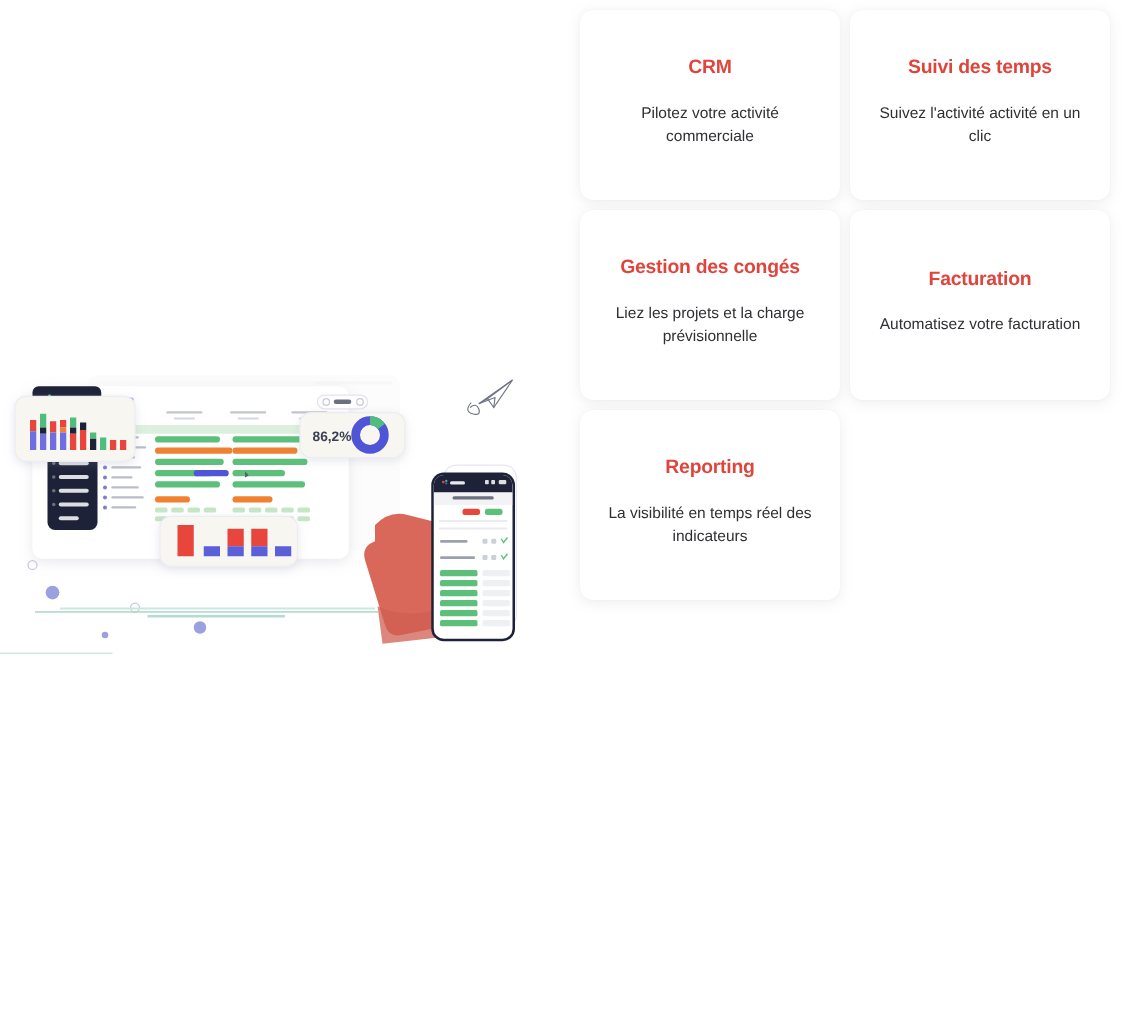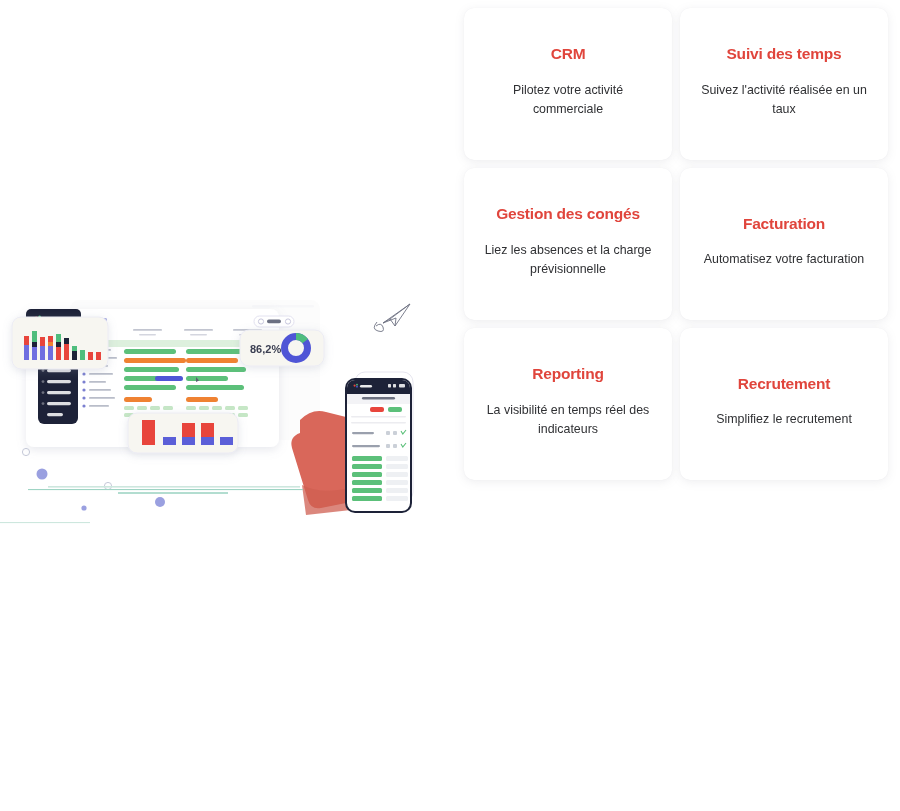--- a/index.html
+++ b/index.html
@@ -329,40 +329,36 @@
   <div class="cards-grid">
 
     <div class="card">
       <div class="card-title">CRM</div>
       <div class="card-desc">Pilotez votre activité commerciale</div>
     </div>
 
 
     <div class="card">
       <div class="card-title">Suivi des temps</div>
-      <div class="card-desc">Suivez l'activité réalisée en un taux</div>
+      <div class="card-desc">Suivez l'activité activité en un clic</div>
     </div>
 
 
     <div class="card">
       <div class="card-title">Gestion des congés</div>
-      <div class="card-desc">Liez les absences et la charge prévisionnelle</div>
+      <div class="card-desc">Liez les projets et la charge prévisionnelle</div>
     </div>
 
 
     <div class="card">
       <div class="card-title">Facturation</div>
       <div class="card-desc">Automatisez votre facturation</div>
     </div>
 
     <div class="card">
       <div class="card-title">Reporting</div>
       <div class="card-desc">La visibilité en temps réel des indicateurs</div>
     </div>
 
-    <div class="card">
-      <div class="card-title">Recrutement</div>
-      <div class="card-desc">Simplifiez le recrutement</div>
-    </div>
 
 
   </div>
 </div>
 
 </body></html>

